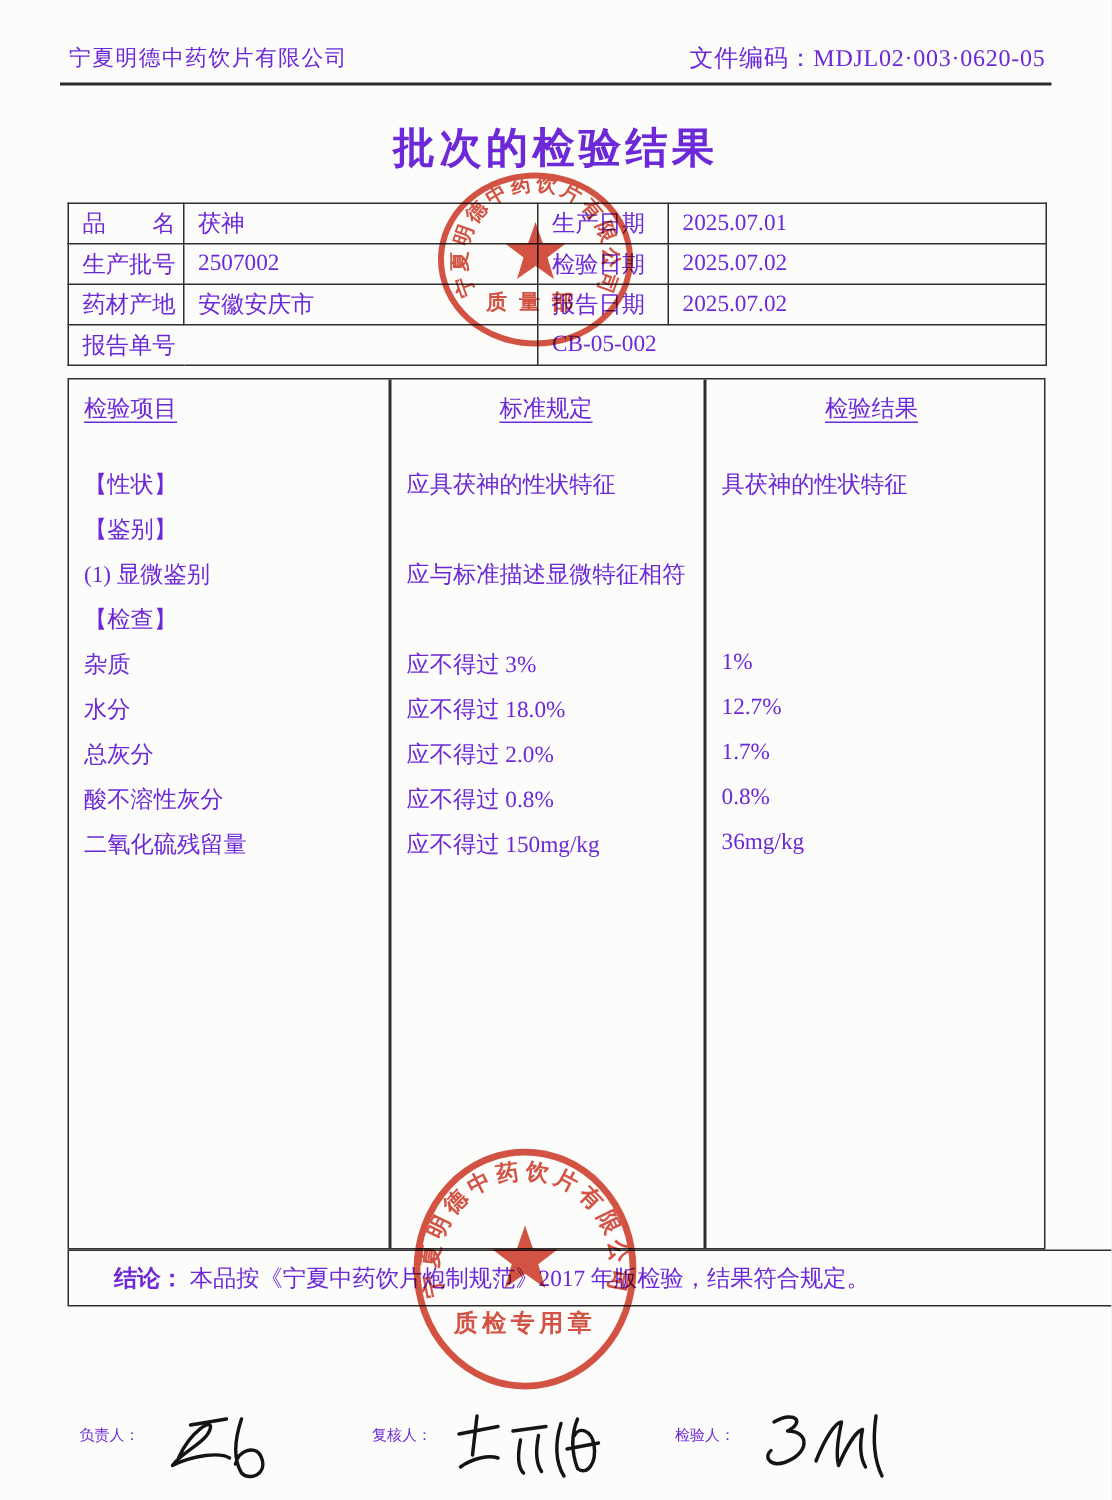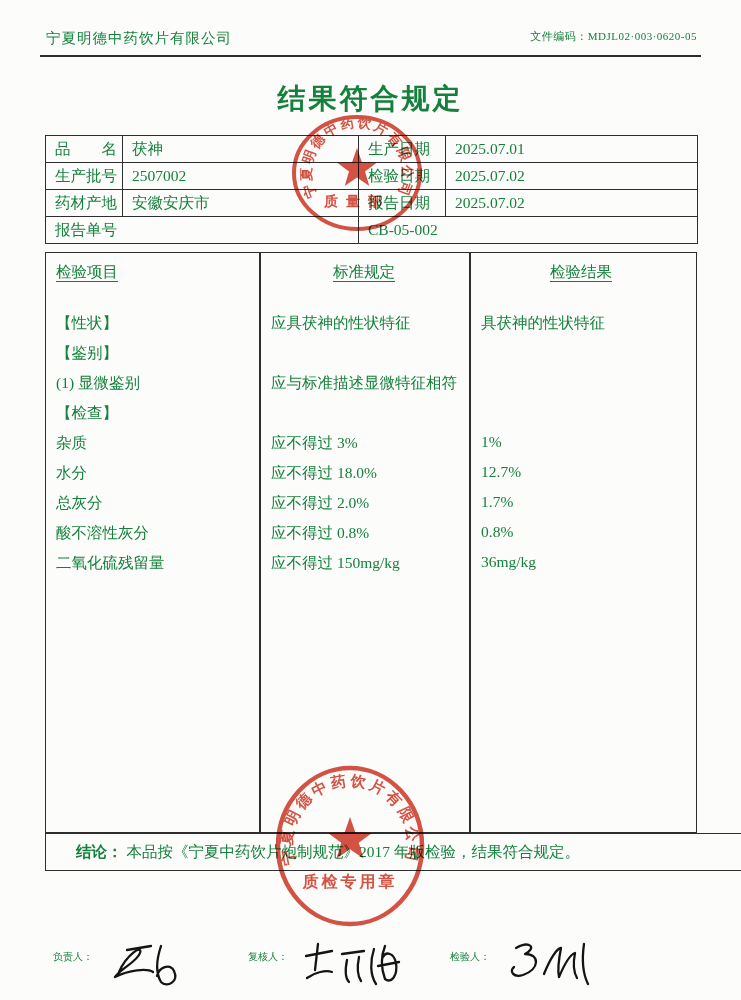--- a/index.html
+++ b/index.html
@@ -1,23 +1,23 @@
 <!DOCTYPE html>
 <html><head>
 <meta charset="utf-8">
 <style>
   html,body{margin:0;padding:0;background:#e8e8e8;}
   .page{
     position:relative;width:741px;height:1000px;margin:0 auto;
-    background:#fcfcfa;color:#15803d;overflow:hidden;
+    background:#fcfcfa;color:#6d28d9;overflow:hidden;
     font-family:"Liberation Serif","DejaVu Serif",serif;
   }
   
   .hdr-left{position:absolute;left:46px;top:29px;font-size:14.5px;letter-spacing:1px;}
-  .hdr-right{position:absolute;right:44px;top:29px;font-size:11px;letter-spacing:.5px;}
+  .hdr-right{position:absolute;right:44px;top:29px;font-size:16px;letter-spacing:.5px;}
   .hdr-rule{position:absolute;left:40px;top:55px;width:661px;height:2px;background:#2c2c2c;}
   .title{position:absolute;left:0;top:80px;width:741px;margin:0;text-align:center;
          font-size:28px;font-weight:bold;letter-spacing:3px;}
   
   table.info{position:absolute;left:45px;top:135px;width:652px;border-collapse:collapse;
              table-layout:fixed;font-size:15.5px;}
   table.info td{border:1.8px solid #2e2e2e;height:26px;padding:0 2px 0 9px;overflow:hidden;white-space:nowrap;}
   
   .insp{position:absolute;left:45px;top:252px;width:652px;height:581px;border:1.8px solid #2e2e2e;box-sizing:border-box;}
   .vline{position:absolute;top:0;bottom:0;width:1.8px;background:#2e2e2e;}
@@ -50,21 +50,21 @@
 </style>
 </head>
 <body>
 
 <div class="page">
 
   <div class="hdr-left">宁夏明德中药饮片有限公司</div>
   <div class="hdr-right"><span>文件编码：</span><span>MDJL02·003·0620-05</span></div>
   <div class="hdr-rule"></div>
 
-  <h1 class="title">结果符合规定</h1>
+  <h1 class="title">批次的检验结果</h1>
 
   <table class="info">
     <colgroup>
         <col style="width:77px">
         <col style="width:236px">
         <col style="width:87px">
         <col style="width:252px">
       </colgroup>
     <tbody>
         <tr>

